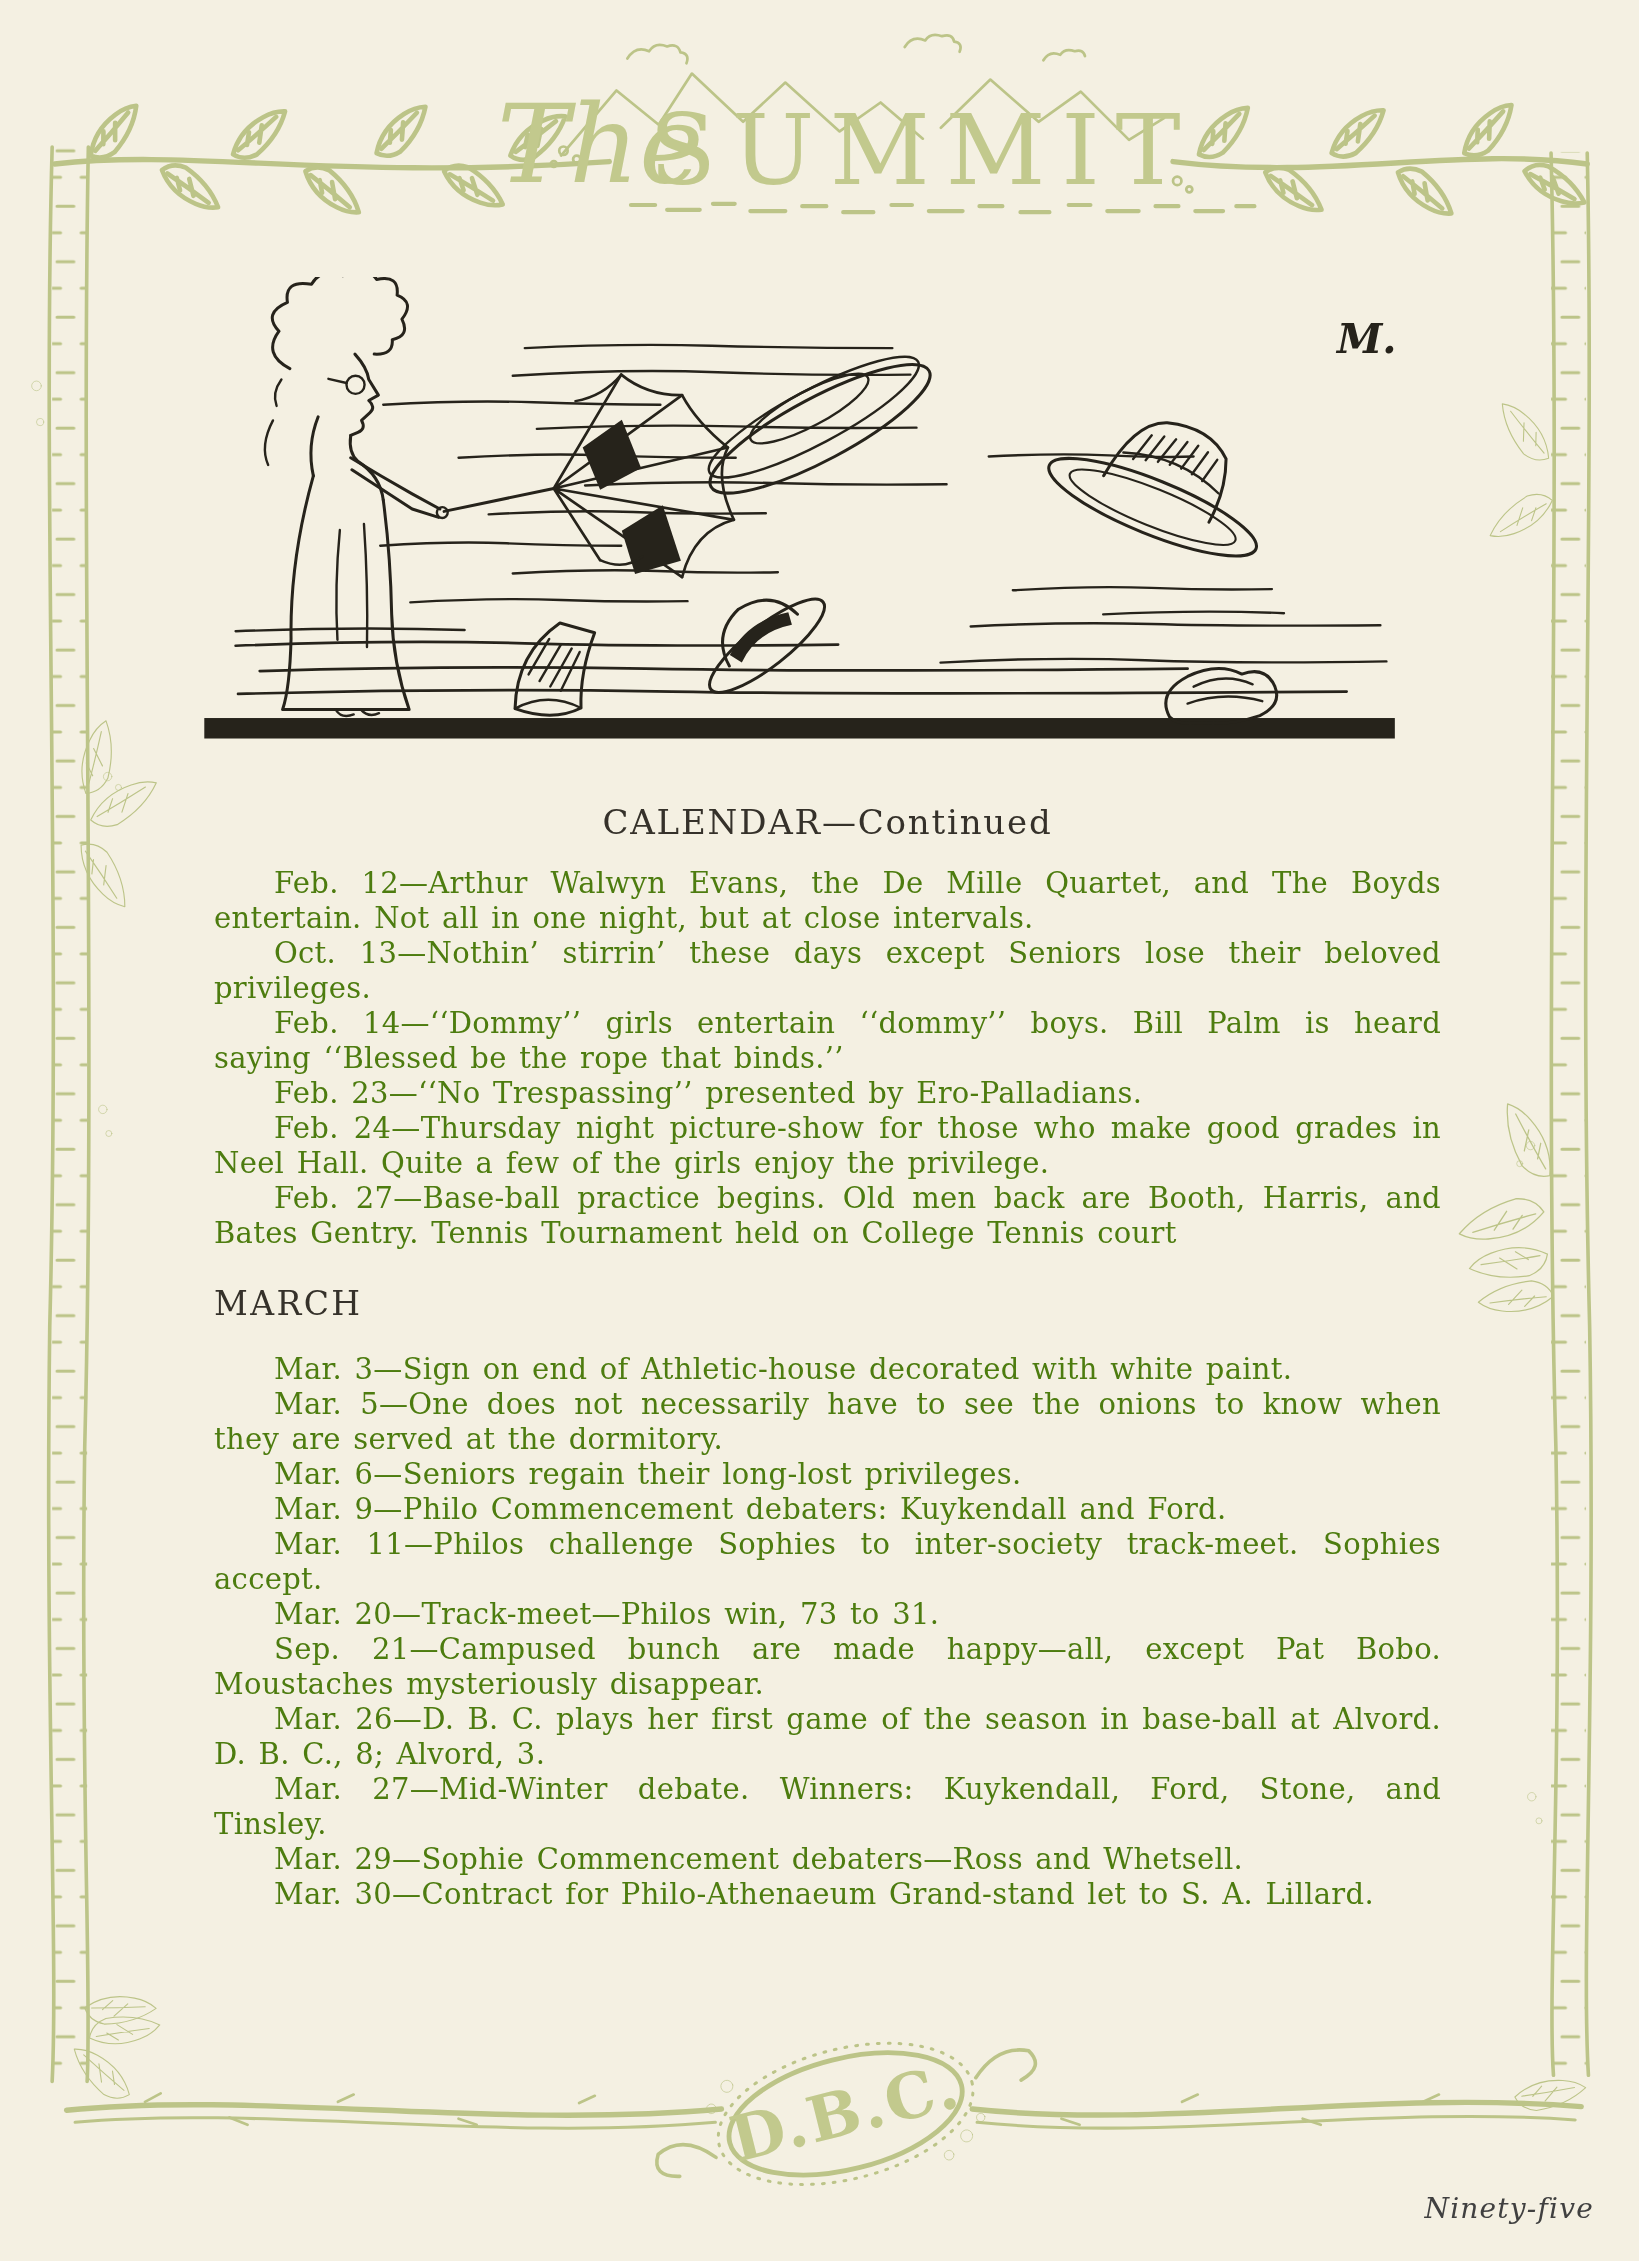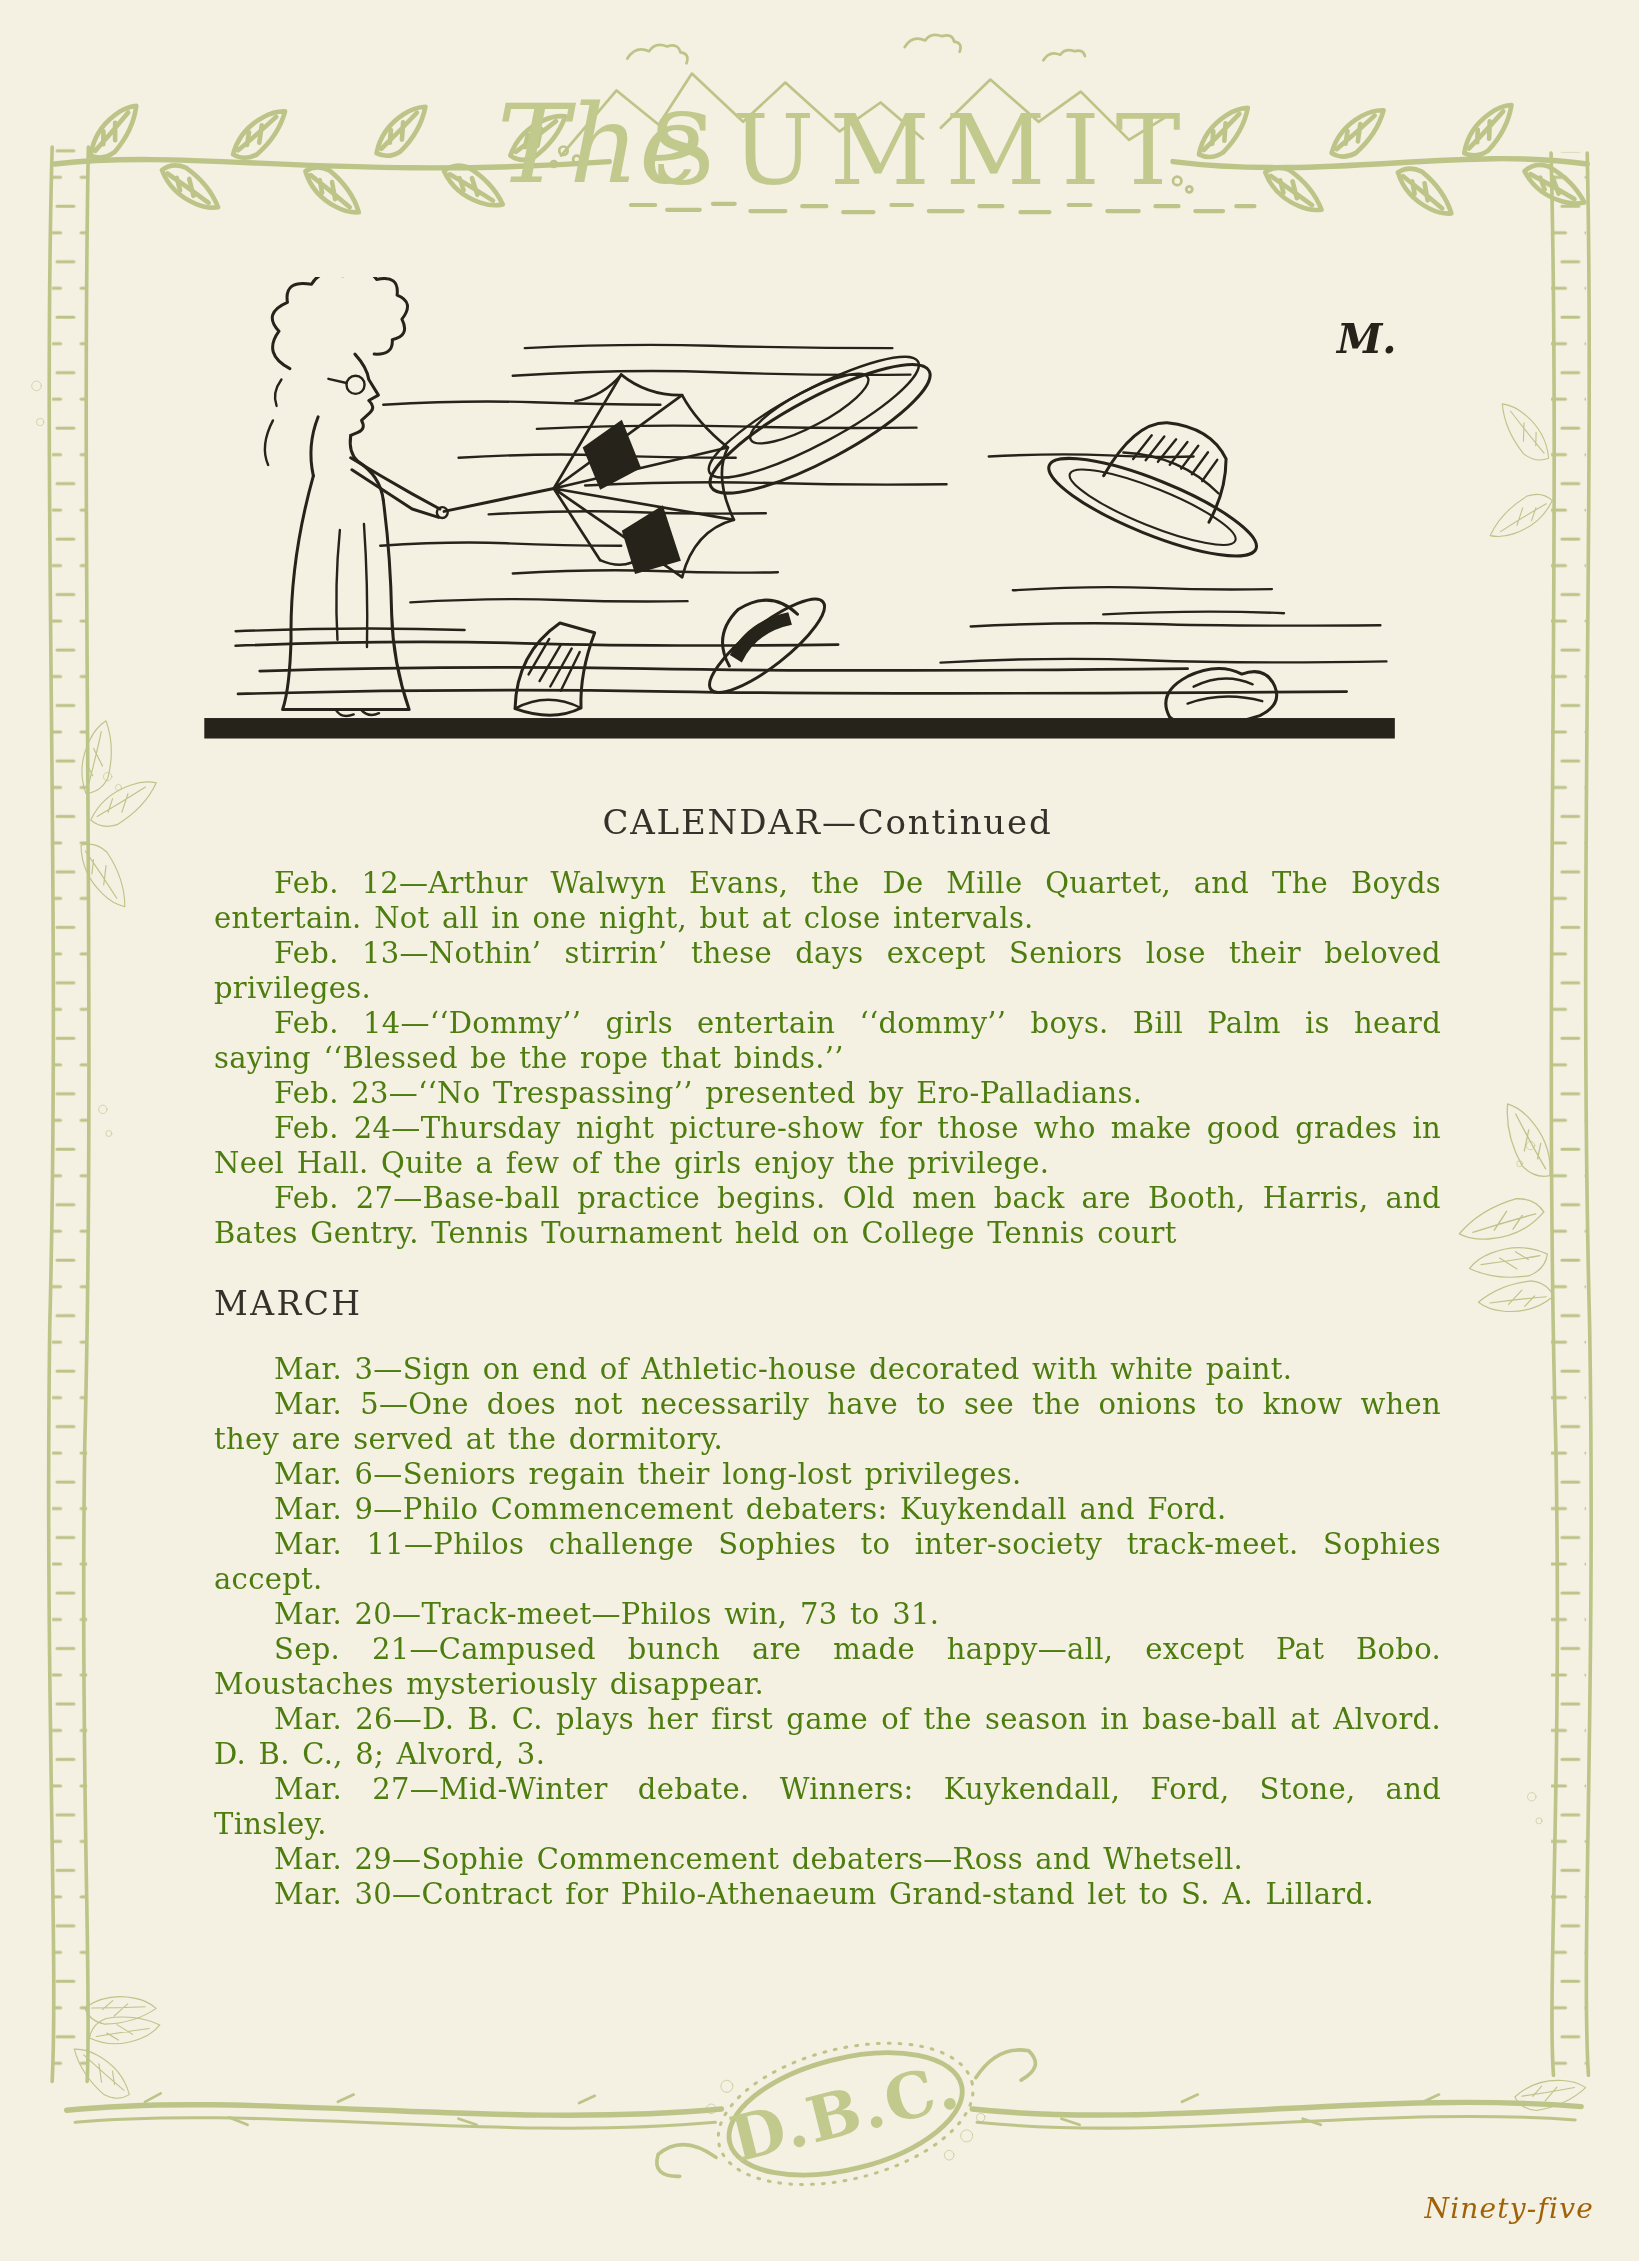--- a/index.html
+++ b/index.html
@@ -28,21 +28,21 @@
   }
   p.entry{
     font-size:29px;line-height:35px;margin:0;
     text-indent:60px;text-align:justify;
     word-spacing:3px;letter-spacing:0.3px;
     color:#4d7c0f;
   }
   .pageno{
     position:absolute;right:46px;top:2192px;
     font-style:italic;font-size:28px;letter-spacing:1.2px;
-    color:#a16207;
+    color:#404040;
   }
 </style>
 </head>
 <body>
 
 <div class="page">
 
   <svg id="border-art" class="art" viewBox="0 0 2719 3750" fill="none" stroke="#bcc488" stroke-linecap="round" stroke-linejoin="round">
     <defs>
       <g id="leaf">
@@ -229,21 +229,21 @@
     </g>
 
     <text x="1888" y="126" font-family="DejaVu Serif, serif" font-style="italic" font-weight="bold" font-size="68" fill="#26231b" stroke="none">M.</text>
   </svg>
 
   <div class="text-col">
     <h2 class="cal-heading">CALENDAR—Continued</h2>
 
     <section>
       <p class="entry">Feb. 12—Arthur Walwyn Evans, the De Mille Quartet, and The Boyds entertain.  Not all in one night, but at close intervals.</p>
-      <p class="entry">Feb. 13—Nothin’ stirrin’ these days except Seniors lose their beloved privileges.</p>
+      <p class="entry">Oct. 13—Nothin’ stirrin’ these days except Seniors lose their beloved privileges.</p>
       <p class="entry">Feb. 14—‘‘Dommy’’ girls entertain ‘‘dommy’’ boys.  Bill Palm is heard saying ‘‘Blessed be the rope that binds.’’</p>
       <p class="entry">Feb. 23—‘‘No Trespassing’’ presented by Ero-Palladians.</p>
       <p class="entry">Feb. 24—Thursday night picture-show for those who make good grades in Neel Hall.  Quite a few of the girls enjoy the privilege.</p>
       <p class="entry">Feb. 27—Base-ball practice begins.  Old men back are Booth, Harris, and Bates Gentry.  Tennis Tournament held on College Tennis court</p>
     </section>
 
     <h3 class="march-heading">MARCH</h3>
 
     <section>
       <p class="entry">Mar. 3—Sign on end of Athletic-house decorated with white paint.</p>

